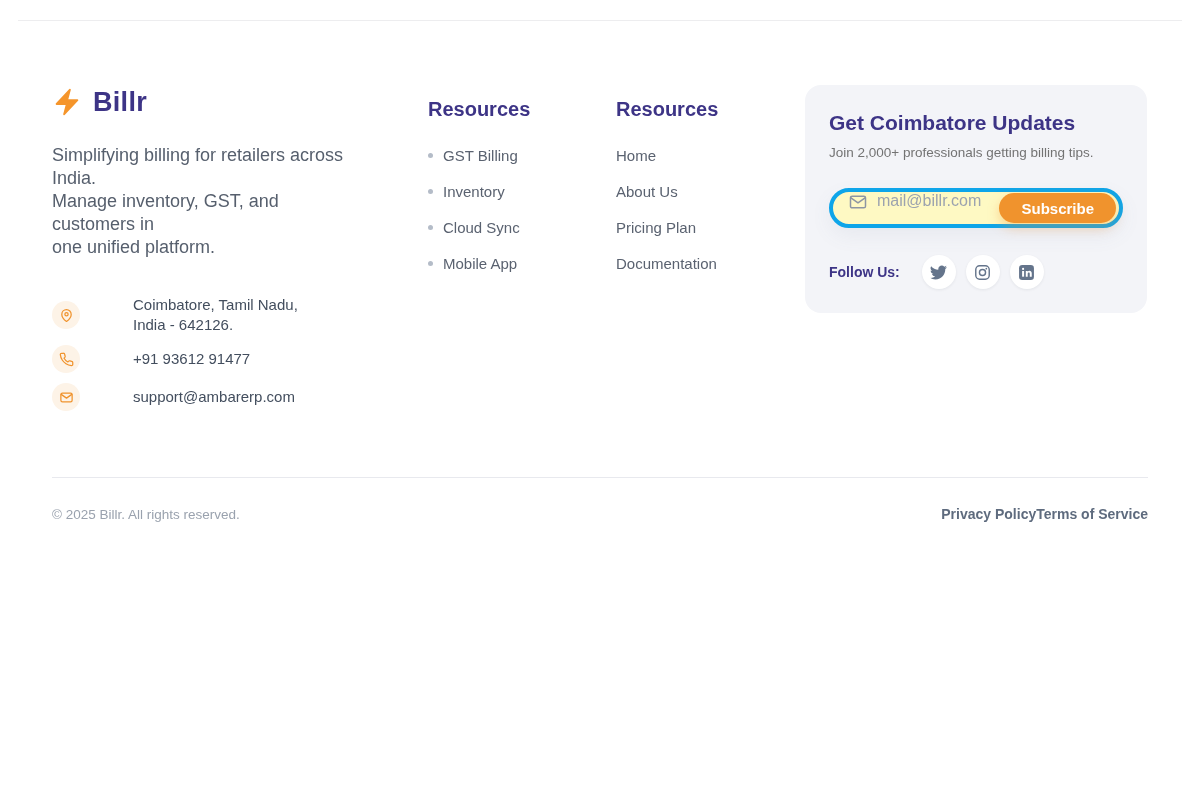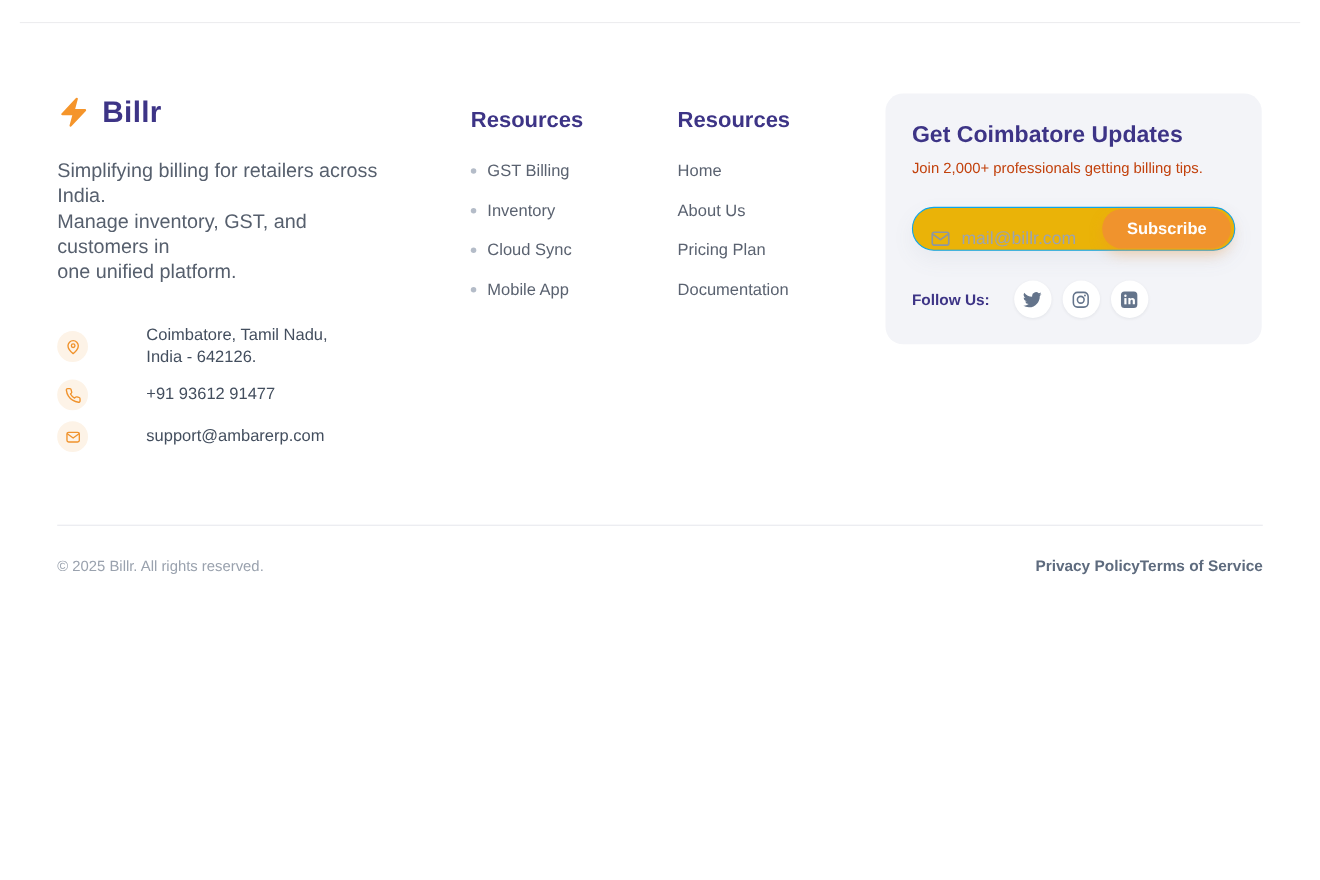--- a/index.html
+++ b/index.html
@@ -32,22 +32,22 @@
   .col-products { width:125px; margin-left:63px; }
   .col-resources { width:130px; margin-left:63px; }
   .link-col ul { list-style:none; margin-top:27px; }
   .link-col li { display:flex; align-items:center; gap:10px; margin-bottom:21px; height:15px; }
   .link-col a { text-decoration:none; font-size:15px; color:#5a6270; cursor:pointer; }
   .dot { width:5px; height:5px; border-radius:50%; background:#b4bcc8; flex:0 0 auto; }
 
   
   .newsletter-card { width:342px; height:228px; margin-left:59px; background:#f3f4f8; border-radius:16px; padding:26px 24px 24px 24px; }
   .newsletter-card h3 { font-size:21px; line-height:24px; font-weight:bold; color:#3d3486; }
-  .newsletter-sub { margin-top:9px; font-size:13.5px; line-height:17px; color:#c2410c; }
-  .subscribe-pill { position:relative; margin-top:27px; height:40px; background:#eab308; border:1px solid #0ea5e9; border-radius:9999px; display:flex; align-items:flex-end; box-shadow:0 8px 20px rgba(100,116,139,.08); }
+  .newsletter-sub { margin-top:9px; font-size:13.5px; line-height:17px; color:#737373; }
+  .subscribe-pill { position:relative; margin-top:27px; height:40px; background:#fef9c3; border:4px solid #0ea5e9; border-radius:9999px; display:flex; align-items:flex-start; box-shadow:0 8px 20px rgba(100,116,139,.08); }
   .subscribe-pill .mail-icn { width:20px; height:20px; margin-left:15px; flex:0 0 auto; }
   .subscribe-pill input { border:none; outline:none; background:transparent; font-family:inherit; font-size:16px; color:#374151; margin-left:9px; width:120px; }
   .subscribe-pill input::placeholder { color:#9ca3af; }
   .subscribe-btn { position:absolute; top:1px; right:3px; bottom:1px; border:none; border-radius:9999px; background:#f0932d; color:#ffffff; font-family:inherit; font-size:15px; font-weight:bold; padding:2px 22px; cursor:pointer; box-shadow:0 5px 12px rgba(240,147,45,.35); }
   .follow-row { margin-top:27px; display:flex; align-items:center; }
   .follow-label { font-size:14px; font-weight:bold; color:#3d3486; }
   .social-btn { width:34px; height:34px; border-radius:50%; background:#ffffff; display:flex; align-items:center; justify-content:center; cursor:pointer; box-shadow:0 1px 3px rgba(15,23,42,.07); text-decoration:none; }
   .social-btn + .social-btn { margin-left:10px; }
   .social-btn:first-of-type { margin-left:22px; }
   .social-btn svg { width:17px; height:17px; }

